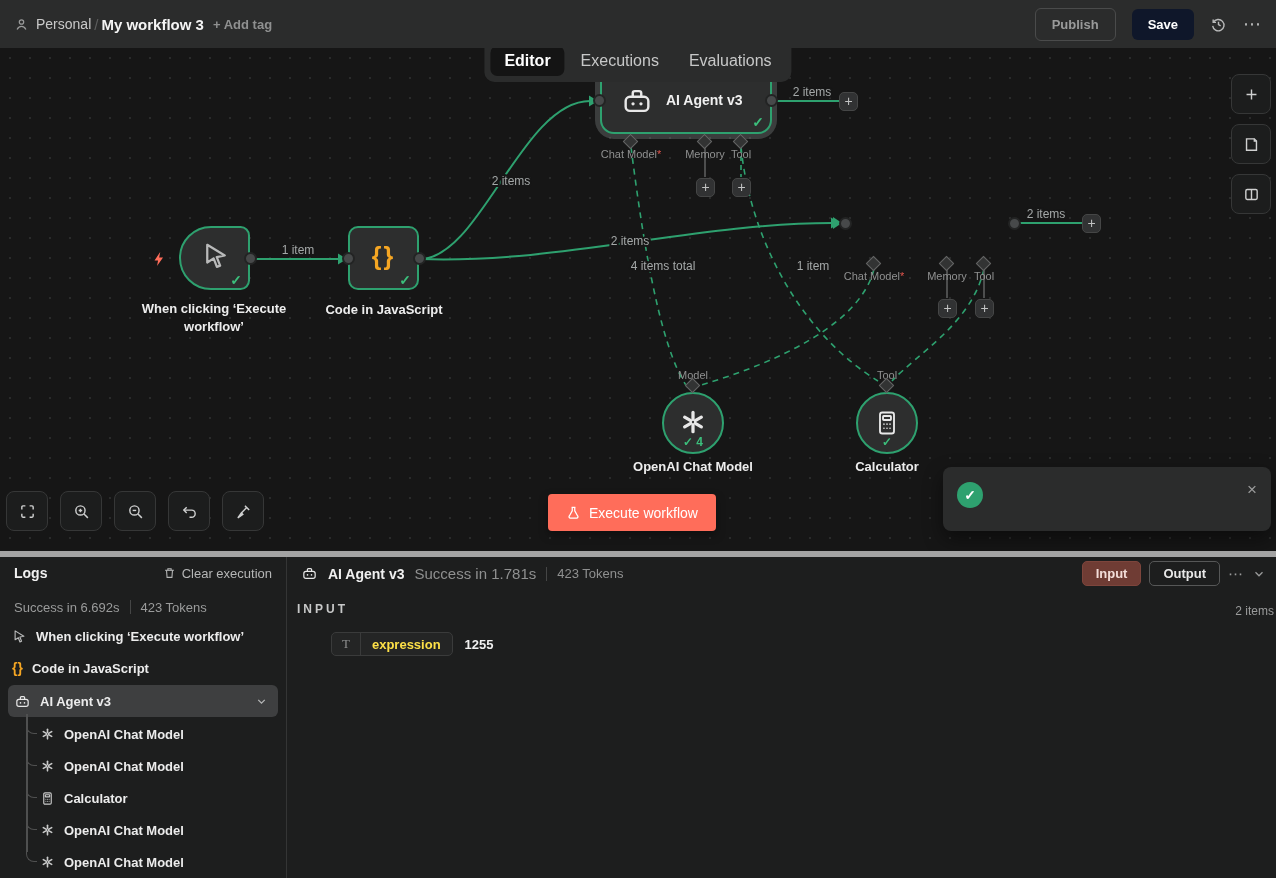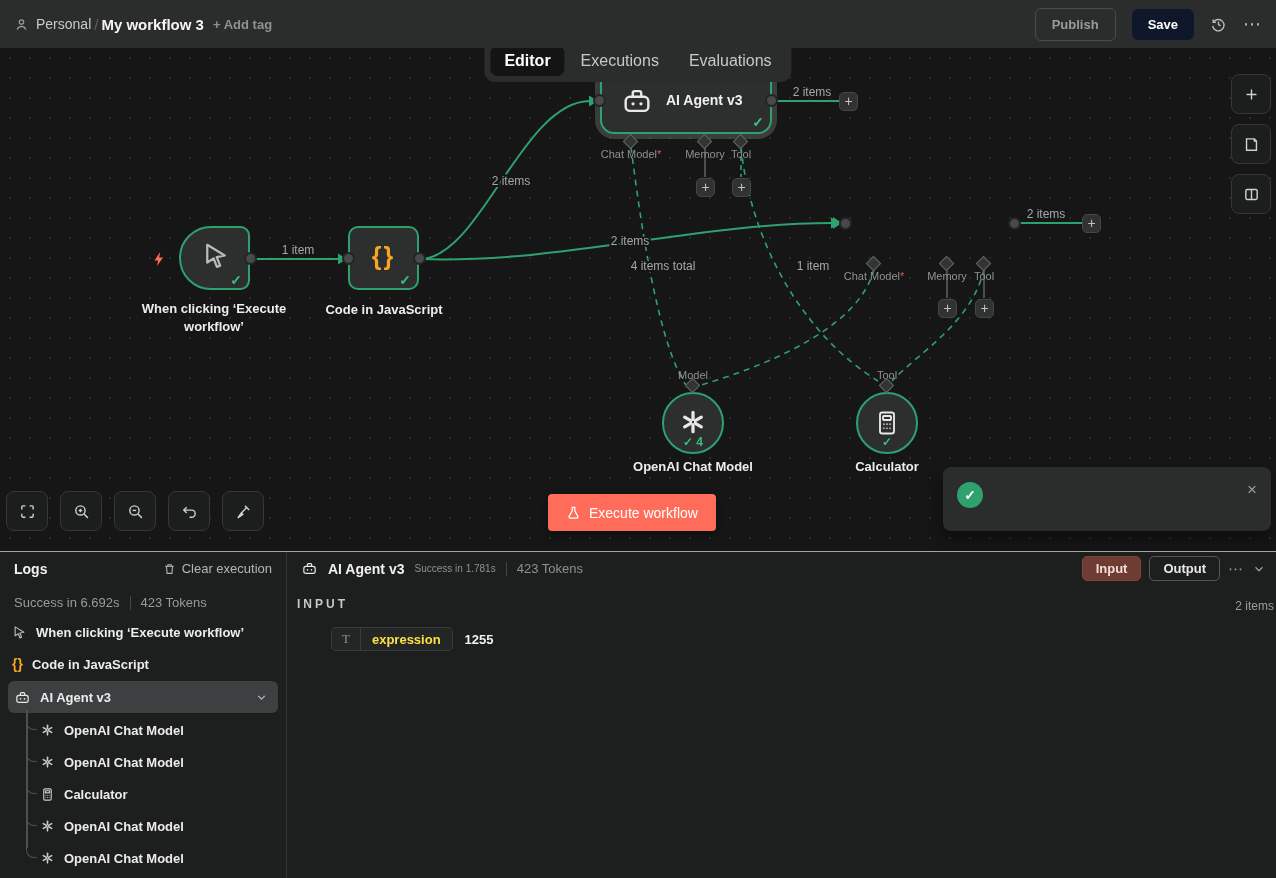--- a/index.html
+++ b/index.html
@@ -55,40 +55,40 @@
   .side-btn { width:40px; height:40px; background:#1c1d1d; border:1px solid #363737; border-radius:8px; display:flex; align-items:center; justify-content:center; color:#cfd0d0; }
 
   .exec-btn { position:absolute; left:548px; top:446px; height:37px; background:#ff6d5a; border:none; border-radius:4px; color:#fff; font-weight:400; font-size:14px; display:flex; align-items:center; gap:8px; padding:1px 18px; z-index:10; box-shadow:0 4px 10px rgba(0,0,0,.35); }
 
   .toast { position:absolute; left:943px; top:419px; width:328px; min-height:64px; background:#2b2c2c; border-radius:8px; box-shadow:0 8px 20px rgba(0,0,0,.45); display:flex; align-items:flex-start; padding:13px 14px; gap:13px; z-index:20; }
   .toast-check { width:26px; height:26px; border-radius:50%; background:#2ea16f; color:#fff; font-size:14px; font-weight:700; display:flex; align-items:center; justify-content:center; flex:none; margin-top:2px; }
   .toast-msg { font-size:15px; font-weight:700; color:#f2f2f2; line-height:1.35; width:218px; }
   .toast-close { margin-left:auto; color:#9a9b9b; font-size:17px; background:none; border:none; }
 
   
-  .bottom { position:absolute; top:551px; left:0; right:0; bottom:0; background:#1d1e1e; border-top:1px solid #a3a3a3; display:flex; z-index:15; }
+  .bottom { position:absolute; top:551px; left:0; right:0; bottom:0; background:#1d1e1e; border-top:6px solid #a3a3a3; display:flex; z-index:15; }
   .logs-side { width:287px; border-right:1px solid #343535; display:flex; flex-direction:column; }
   .logs-head { height:33px; display:flex; align-items:center; justify-content:space-between; padding:0 14px; }
   .logs-title { font-size:14px; font-weight:700; color:#f0f0f0; }
   .clear-exec { display:flex; align-items:center; gap:6px; color:#b5b6b6; font-size:13px; background:none; border:none; }
   .logs-summary { display:flex; align-items:center; gap:10px; padding:10px 14px 6px; color:#9a9b9b; font-size:13px; }
   .vdiv { width:1px; height:14px; background:#454646; }
   .log-row { display:flex; align-items:center; gap:9px; height:32px; padding:0 10px 0 12px; font-size:13px; font-weight:700; color:#ececec; cursor:pointer; position:relative; }
   .log-row.selected { background:#3e3f40; border-radius:6px; margin:1px 8px; padding-left:6px; }
   .log-row .spacer { flex:1; }
   .log-children { position:relative; }
   .log-children::before { content:''; position:absolute; left:26px; top:-4px; bottom:26px; width:1.5px; background:#4f5050; }
   .log-child { padding-left:40px; }
   .log-child::before { content:''; position:absolute; left:26px; top:50%; transform:translateY(-100%); height:15px; width:10px; border-left:1.5px solid #4f5050; border-bottom:1.5px solid #4f5050; border-bottom-left-radius:8px; }
   .oi { color:#d7d8d8; }
 
   .detail { flex:1; display:flex; flex-direction:column; position:relative; }
   .detail-head { height:33px; display:flex; align-items:center; gap:10px; padding:0 10px 0 14px; }
   .detail-node { font-size:14px; font-weight:700; color:#f0f0f0; }
-  .detail-status { font-size:10px; color:#8f9090;text-align:center; }
+  .detail-status { font-size:15px; color:#8f9090;text-align:center; }
   .detail-tokens { font-size:13px; color:#8f9090; }
   .detail-right { margin-left:auto; display:flex; align-items:center; gap:8px; }
   .btn-input { background:#6f3c34; border:1px solid #7d453c; color:#f3ddd8; font-weight:700; font-size:13px; padding:4px 13px; border-radius:5px; }
   .btn-output { background:transparent; border:1px solid #565757; color:#e8e8e8; font-weight:700; font-size:13px; padding:4px 13px; border-radius:5px; }
   .detail-body { position:relative; padding:12px 10px; flex:1; }
   .input-title { font-size:12px; font-weight:700; letter-spacing:3px; color:#c7c8c8; }
   .items-count { position:absolute; right:2px; top:14px; font-size:12px; color:#9a9b9b; }
   .expr-row { display:flex; align-items:center; gap:12px; margin:16px 0 0 34px; }
   .pill { display:inline-flex; align-items:stretch; background:#242525; border:1px solid #3a3b3b; border-radius:5px; overflow:hidden; }
   .pill-type { padding:3px 10px; color:#8e8f8f; font-size:13px; font-family:"Liberation Serif",serif; border-right:1px solid #3a3b3b; display:flex; align-items:center; }

